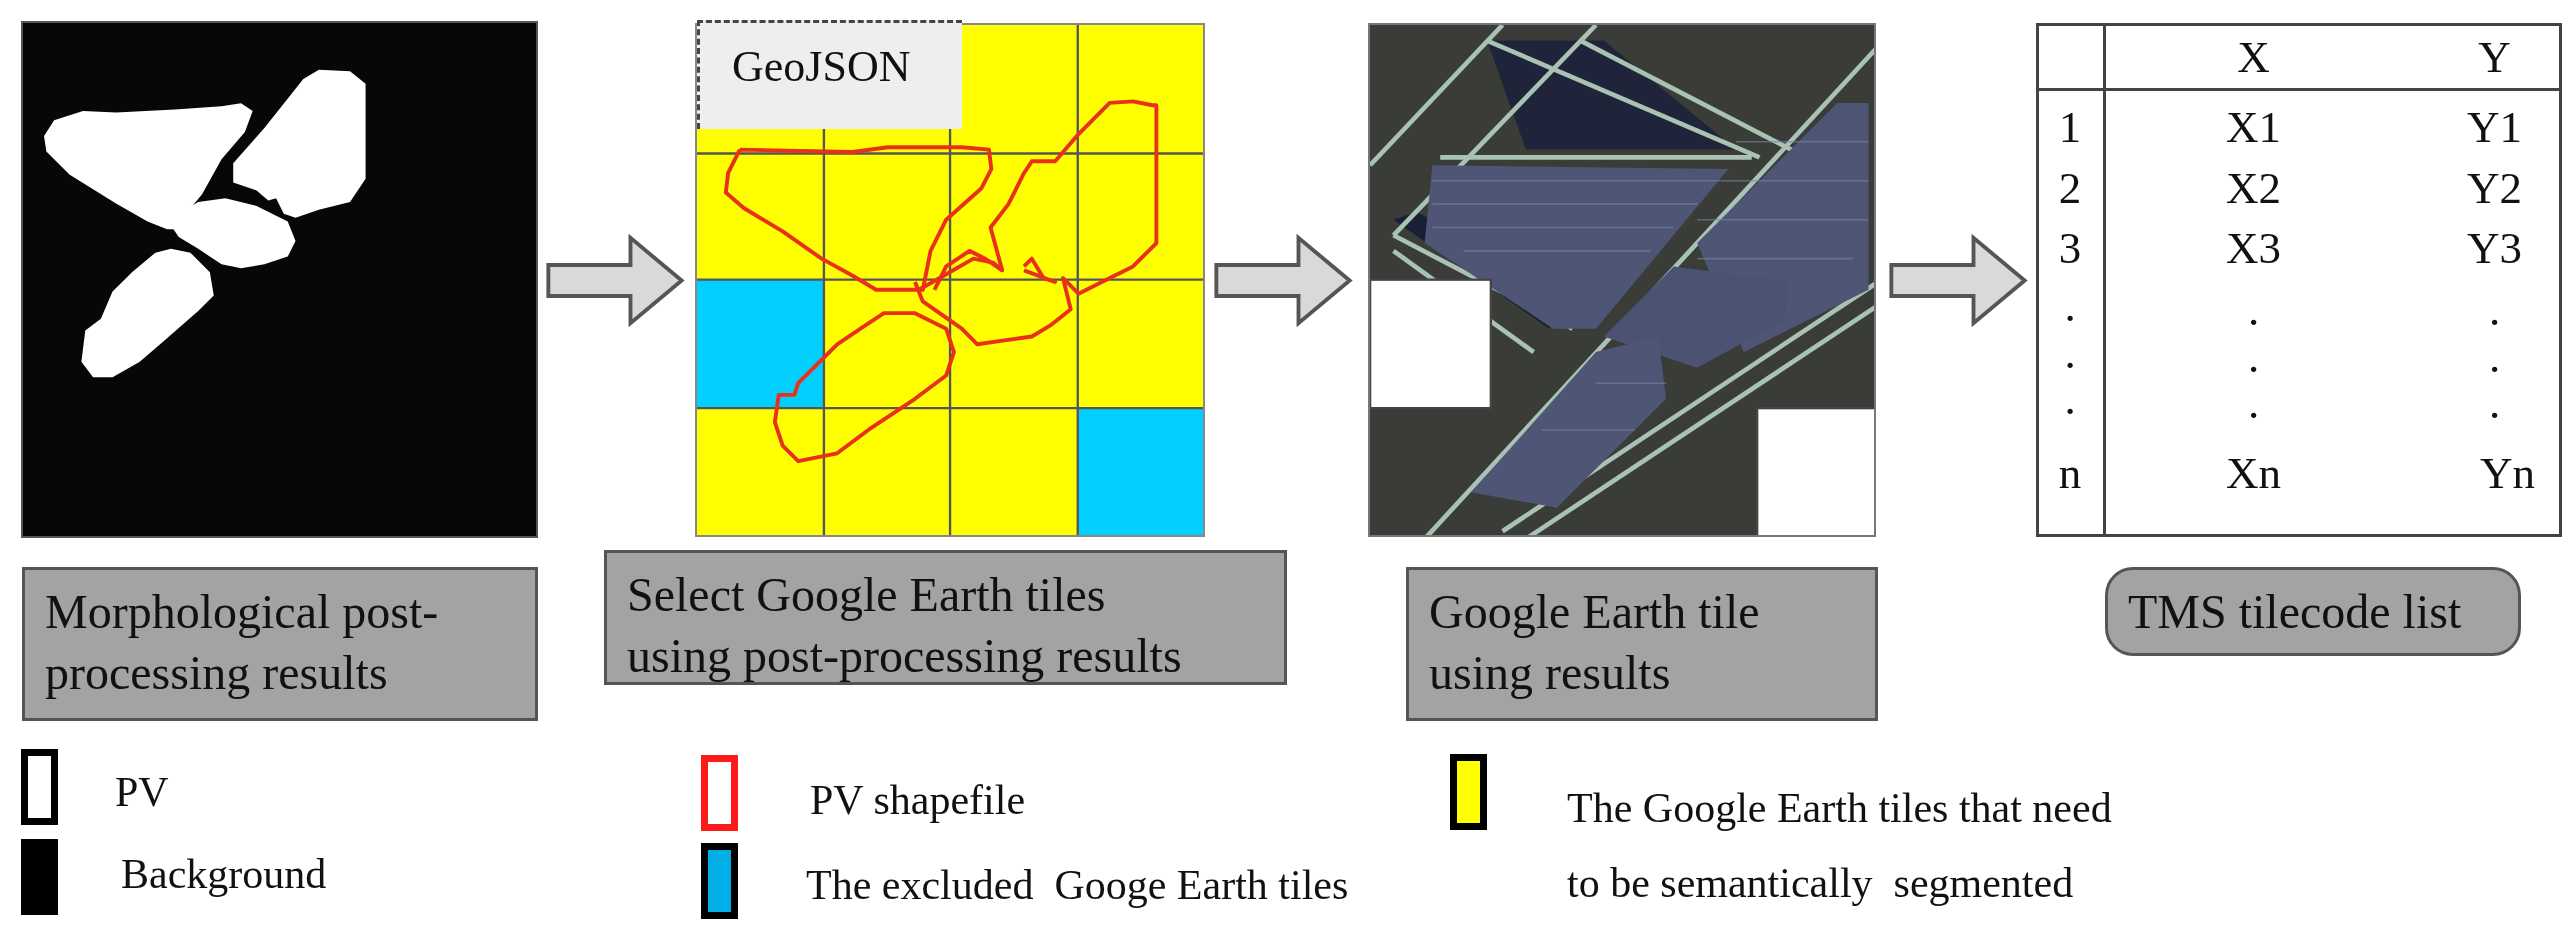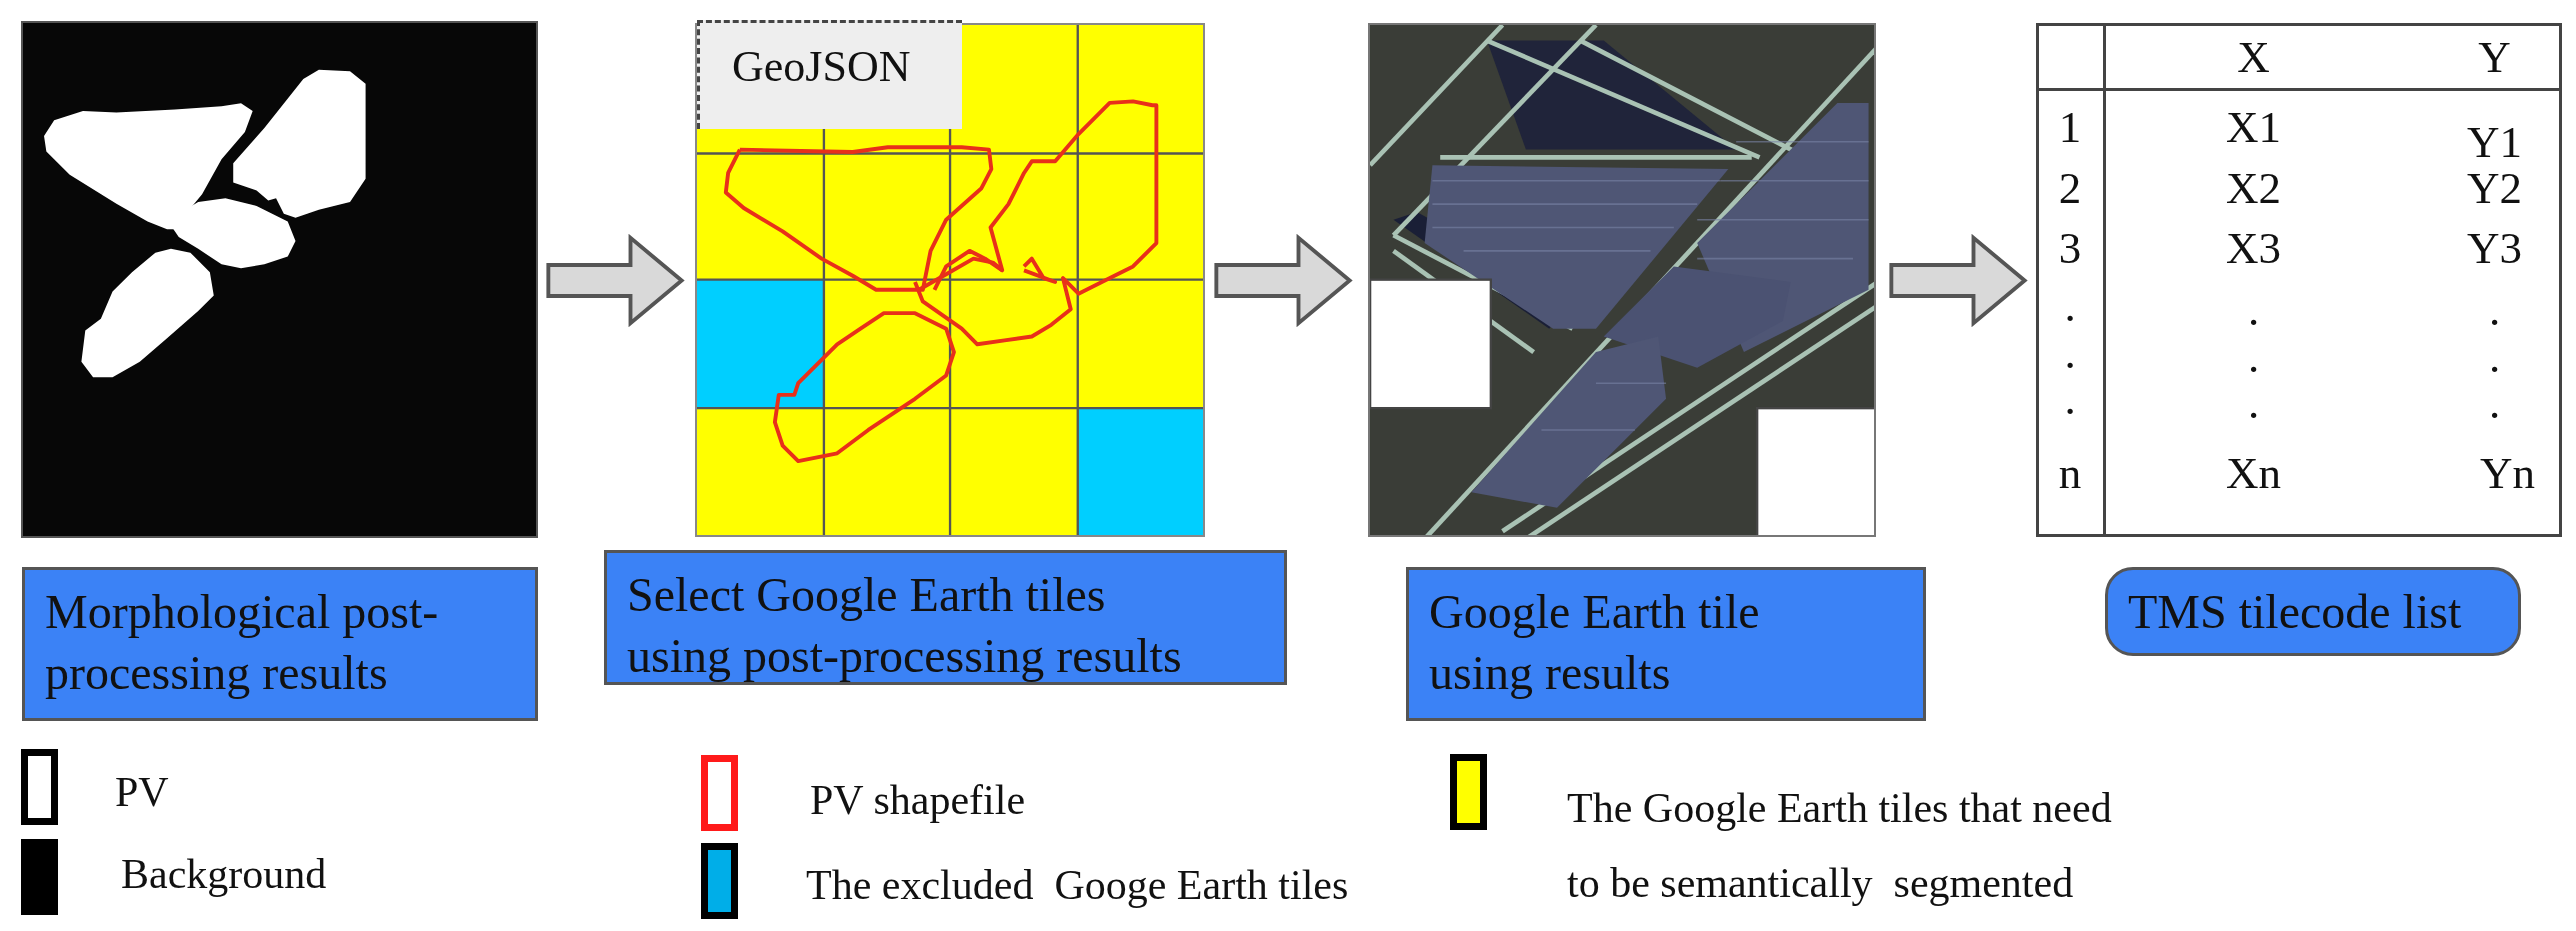--- a/index.html
+++ b/index.html
@@ -1,19 +1,19 @@
 <!DOCTYPE html>
 <html style="font-size:12.5px"><head>
 <meta charset="utf-8">
 <style>
   html, body { margin:0; padding:0; background:#ffffff; }
   body { width:2576px; height:931px; position:relative; overflow:hidden; font-family:"Liberation Serif", "DejaVu Serif", serif; color:#111; }
   .panel { position:absolute; box-sizing:border-box; border:2.3px solid #555; overflow:hidden; }
   .arrow { position:absolute; }
-  .caption { position:absolute; box-sizing:border-box; border:3.1px solid #555; background:#3b82f6; font-size:48px; line-height:61px; padding:11px 20px; }
+  .caption { position:absolute; box-sizing:border-box; border:3.1px solid #555; background:#a3a3a3; font-size:48px; line-height:61px; padding:11px 20px; }
   .legend-swatch { position:absolute; box-sizing:border-box; }
   .legend-text { position:absolute; font-size:42px; line-height:50px; }
   .tms-wrap { position:absolute; left:2036px; top:23.4px; width:526px; height:514px; box-sizing:border-box; border:3.9px solid #444; }
   .tms-vline { position:absolute; left:64px; top:0; width:3.1px; height:100%; background:#444; }
   .tms-hline { position:absolute; left:0; top:62px; width:100%; height:3.1px; background:#444; }
   .tms-cell { position:absolute; font-size:45px; line-height:47px; text-align:center; }
   .geo-box { position:absolute; left:697px; top:19.5px; width:265px; height:109px; background:#eeeeee; border:3.1px dashed #444; border-right:none; border-bottom:none; box-sizing:border-box; }
   .geo-label { position:absolute; left:732px; top:43px; font-size:44px; line-height:47px; }
 </style>
 </head>
@@ -106,21 +106,21 @@
 
 <div class="tms-wrap">
   <div class="tms-vline"></div>
   <div class="tms-hline"></div>
 
   <div class="tms-cell" style="left:156px;top:7.8px;width:117px;">X</div>
   <div class="tms-cell" style="left:405px;top:7.8px;width:101px;">Y</div>
 
   <div class="tms-cell" style="left:0;top:78px;width:62px;">1</div>
   <div class="tms-cell" style="left:156px;top:78px;width:117px;">X1</div>
-  <div class="tms-cell" style="left:405px;top:93px;width:101px;text-align:center;">Y1</div>
+  <div class="tms-cell" style="left:405px;top:78px;width:101px;text-align:center;">Y1</div>
 
   <div class="tms-cell" style="left:0;top:139px;width:62px;">2</div>
   <div class="tms-cell" style="left:156px;top:139px;width:117px;">X2</div>
   <div class="tms-cell" style="left:405px;top:139px;width:101px;">Y2</div>
 
   <div class="tms-cell" style="left:0;top:199px;width:62px;">3</div>
   <div class="tms-cell" style="left:156px;top:199px;width:117px;">X3</div>
   <div class="tms-cell" style="left:405px;top:199px;width:101px;">Y3</div>
 
   <div class="tms-cell" style="left:0;top:257px;width:62px;">.</div>
@@ -141,21 +141,21 @@
 </div>
 
 <div class="caption" style="left:22px;top:567px;width:516px;height:154px;">
   <div>Morphological post-</div>
   <div>processing results</div>
 </div>
 <div class="caption" style="left:604px;top:536px;width:683px;height:135px;margin-top:14px;">
   <div>Select Google Earth tiles</div>
   <div>using post-processing results</div>
 </div>
-<div class="caption" style="left:1406px;top:567px;width:520px;height:154px;">
+<div class="caption" style="left:1406px;top:567px;width:472px;height:154px;">
   <div>Google Earth tile</div>
   <div>using results</div>
 </div>
 <div class="caption" style="left:2105px;top:567px;width:416px;height:89px;border-radius:28px;">
   <div>TMS tilecode list</div>
 </div>
 
 <div class="legend-swatch" style="left:21px;top:749px;width:37px;height:76px;border:7px solid #000;background:#fff;"></div>
 <div class="legend-text" style="left:115px;top:767px;">PV</div>
 

